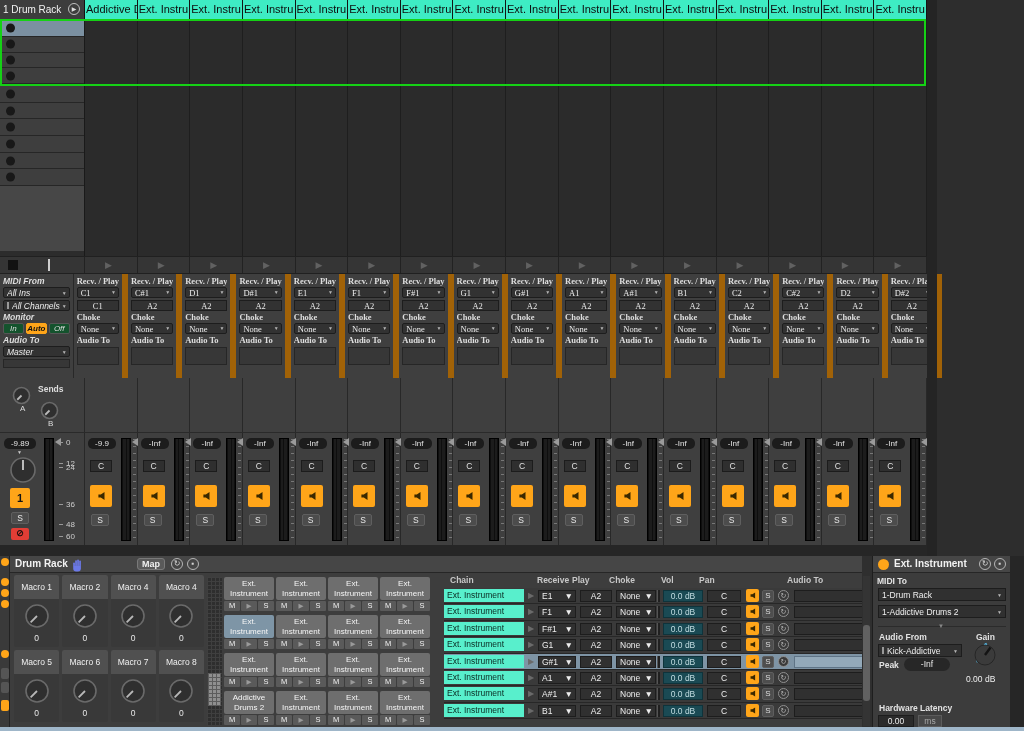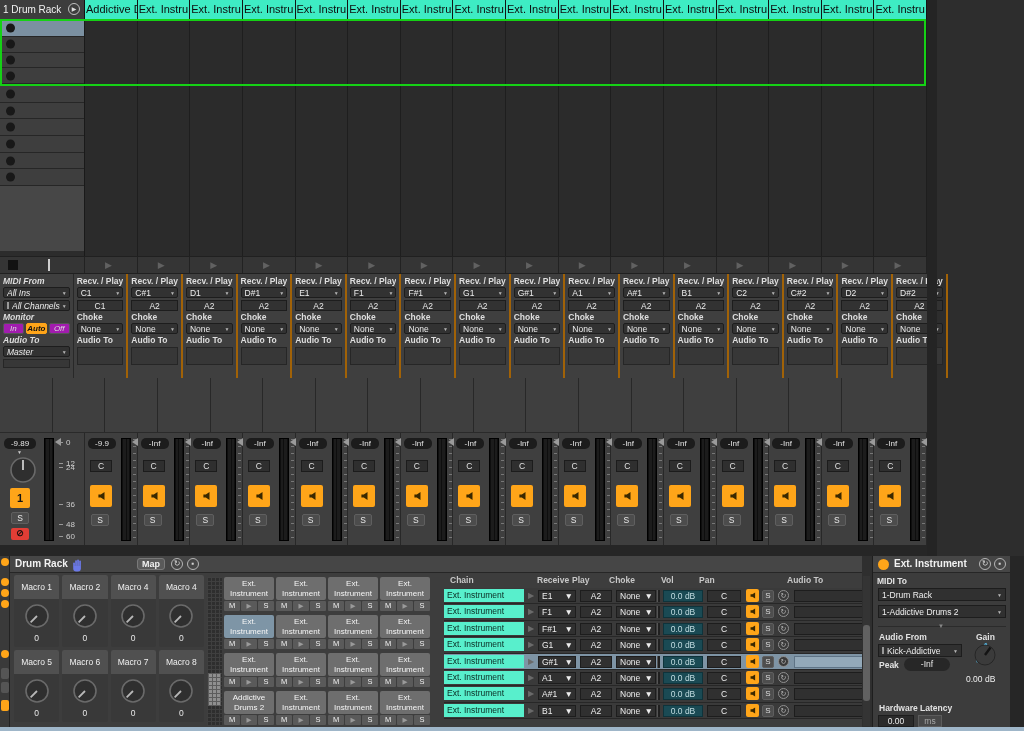--- a/index.html
+++ b/index.html
@@ -30,33 +30,33 @@
   .stop-band{position:absolute;top:256px;left:0;width:927px;height:18px;background:#353535;
              border-top:1px solid #202020;border-bottom:1px solid #202020;display:flex;}
   .master-stop{width:85px;position:relative;border-right:1px solid #222;}
   .stop-sq{position:absolute;left:8px;top:3px;width:10px;height:10px;background:#121212;}
   .cursor-line{position:absolute;left:48px;top:2px;width:2px;height:12px;background:#cfcfcf;}
   .stop-col{flex:0 0 52.63px;border-right:1px solid #222;position:relative;}
   .play-tri{position:absolute;left:20px;top:2px;color:#616161;font-size:9px;line-height:12px;}
 
   .io-band{position:absolute;top:274px;left:0;width:927px;height:104px;background:#3f3f3f;display:flex;}
   .master-io{width:85px;border-right:1px solid #282828;padding-top:2px;font-style:italic;}
-  .io-col{flex:0 0 52.63px;border-right:2px solid #a16207;padding-top:2px;}
+  .io-col{flex:0 0 52.63px;border-right:6px solid #a16207;padding-top:2px;font-family:Liberation Serif, serif;}
   .io-label{font-size:8.5px;font-weight:bold;color:#dedede;margin:1px 3px;height:9px;line-height:9px;white-space:nowrap;overflow:hidden;}
   .dd{height:11px;margin:0 3px 2px;background:#323232;border:1px solid #1d1d1d;border-radius:2px;display:flex;
       align-items:center;justify-content:space-between;padding:0 2px 0 3px;font-size:8.5px;color:#ececec;white-space:nowrap;overflow:hidden;}
   .dd .arrow{font-size:5px;color:#b5b5b5;margin-left:2px;flex:0 0 auto;}
   .pipe-icon{display:inline-block;width:2px;height:7px;background:#999;margin-right:3px;flex:0 0 auto;}
   .dd .dd-text{overflow:hidden;white-space:nowrap;flex:1;text-align:left;}
   .valbox{height:11px;margin:0 3px 2px;background:#323232;border:1px solid #1d1d1d;font-size:8.5px;color:#e8e8e8;
           text-align:center;line-height:10px;}
   .emptybox{height:18px;margin:2px 3px 0;background:#373737;border:1px solid #262626;}
   .emptybox.small{height:9px;}
   .mon-row{display:flex;gap:2px;margin:0 3px 2px;height:11px;}
-  .mon-btn{flex:1;background:#a21caf;border:1px solid #565656;border-radius:2px;font-size:8px;color:#ddd;text-align:center;line-height:9px;}
+  .mon-btn{flex:1;background:#14532d;border:1px solid #565656;border-radius:2px;font-size:8px;color:#ddd;text-align:center;line-height:9px;}
   .mon-btn.active{background:#ffa519;border-color:#ffa519;color:#111;font-weight:bold;}
 
   .sends-band{position:absolute;top:378px;left:0;width:927px;height:54px;background:#3f3f3f;display:flex;}
   .master-sends{width:85px;position:relative;border-right:1px solid #282828;}
   .sends-col{flex:0 0 52.63px;border-right:1px solid #282828;}
   .sends-label{position:absolute;left:38px;top:6px;font-size:8.5px;font-weight:bold;color:#ddd;}
   .send-a{position:absolute;left:12px;top:8px;}
   .send-b{position:absolute;left:40px;top:23px;}
   .send-letter{position:absolute;font-size:8px;color:#ddd;}
 
@@ -598,20 +598,33 @@
             <span class="dd-text">None</span>
             <span class="arrow">▼</span>
           </div>
           <div class="io-label">Audio To</div>
           <div class="emptybox"></div>
         </div>
       </div>
   </div>
 
   <div class="sends-band">
+    <div class="master-sends">
+      <div class="sends-label">Sends</div>
+      <div class="send-a" id="send-a"><svg width="19" height="19" viewBox="0 0 19 19">
+            <circle cx="9.5" cy="9.5" r="8" fill="#2f2f2f" stroke="#6a6a6a" stroke-width="1.6"></circle>
+            <line x1="9.5" y1="9.5" x2="5.257359312880715" y2="13.742640687119286" stroke="#bbb" stroke-width="1.8"></line>
+          </svg></div>
+      <div class="send-b" id="send-b"><svg width="19" height="19" viewBox="0 0 19 19">
+            <circle cx="9.5" cy="9.5" r="8" fill="#2f2f2f" stroke="#6a6a6a" stroke-width="1.6"></circle>
+            <line x1="9.5" y1="9.5" x2="5.257359312880715" y2="13.742640687119286" stroke="#bbb" stroke-width="1.8"></line>
+          </svg></div>
+      <span class="send-letter" style="left:20px;top:26px">A</span>
+      <span class="send-letter" style="left:48px;top:41px">B</span>
+    </div>
     <div id="sends-cols" style="display:flex">
         <div class="sends-col"></div>
         <div class="sends-col"></div>
         <div class="sends-col"></div>
         <div class="sends-col"></div>
         <div class="sends-col"></div>
         <div class="sends-col"></div>
         <div class="sends-col"></div>
         <div class="sends-col"></div>
         <div class="sends-col"></div>

